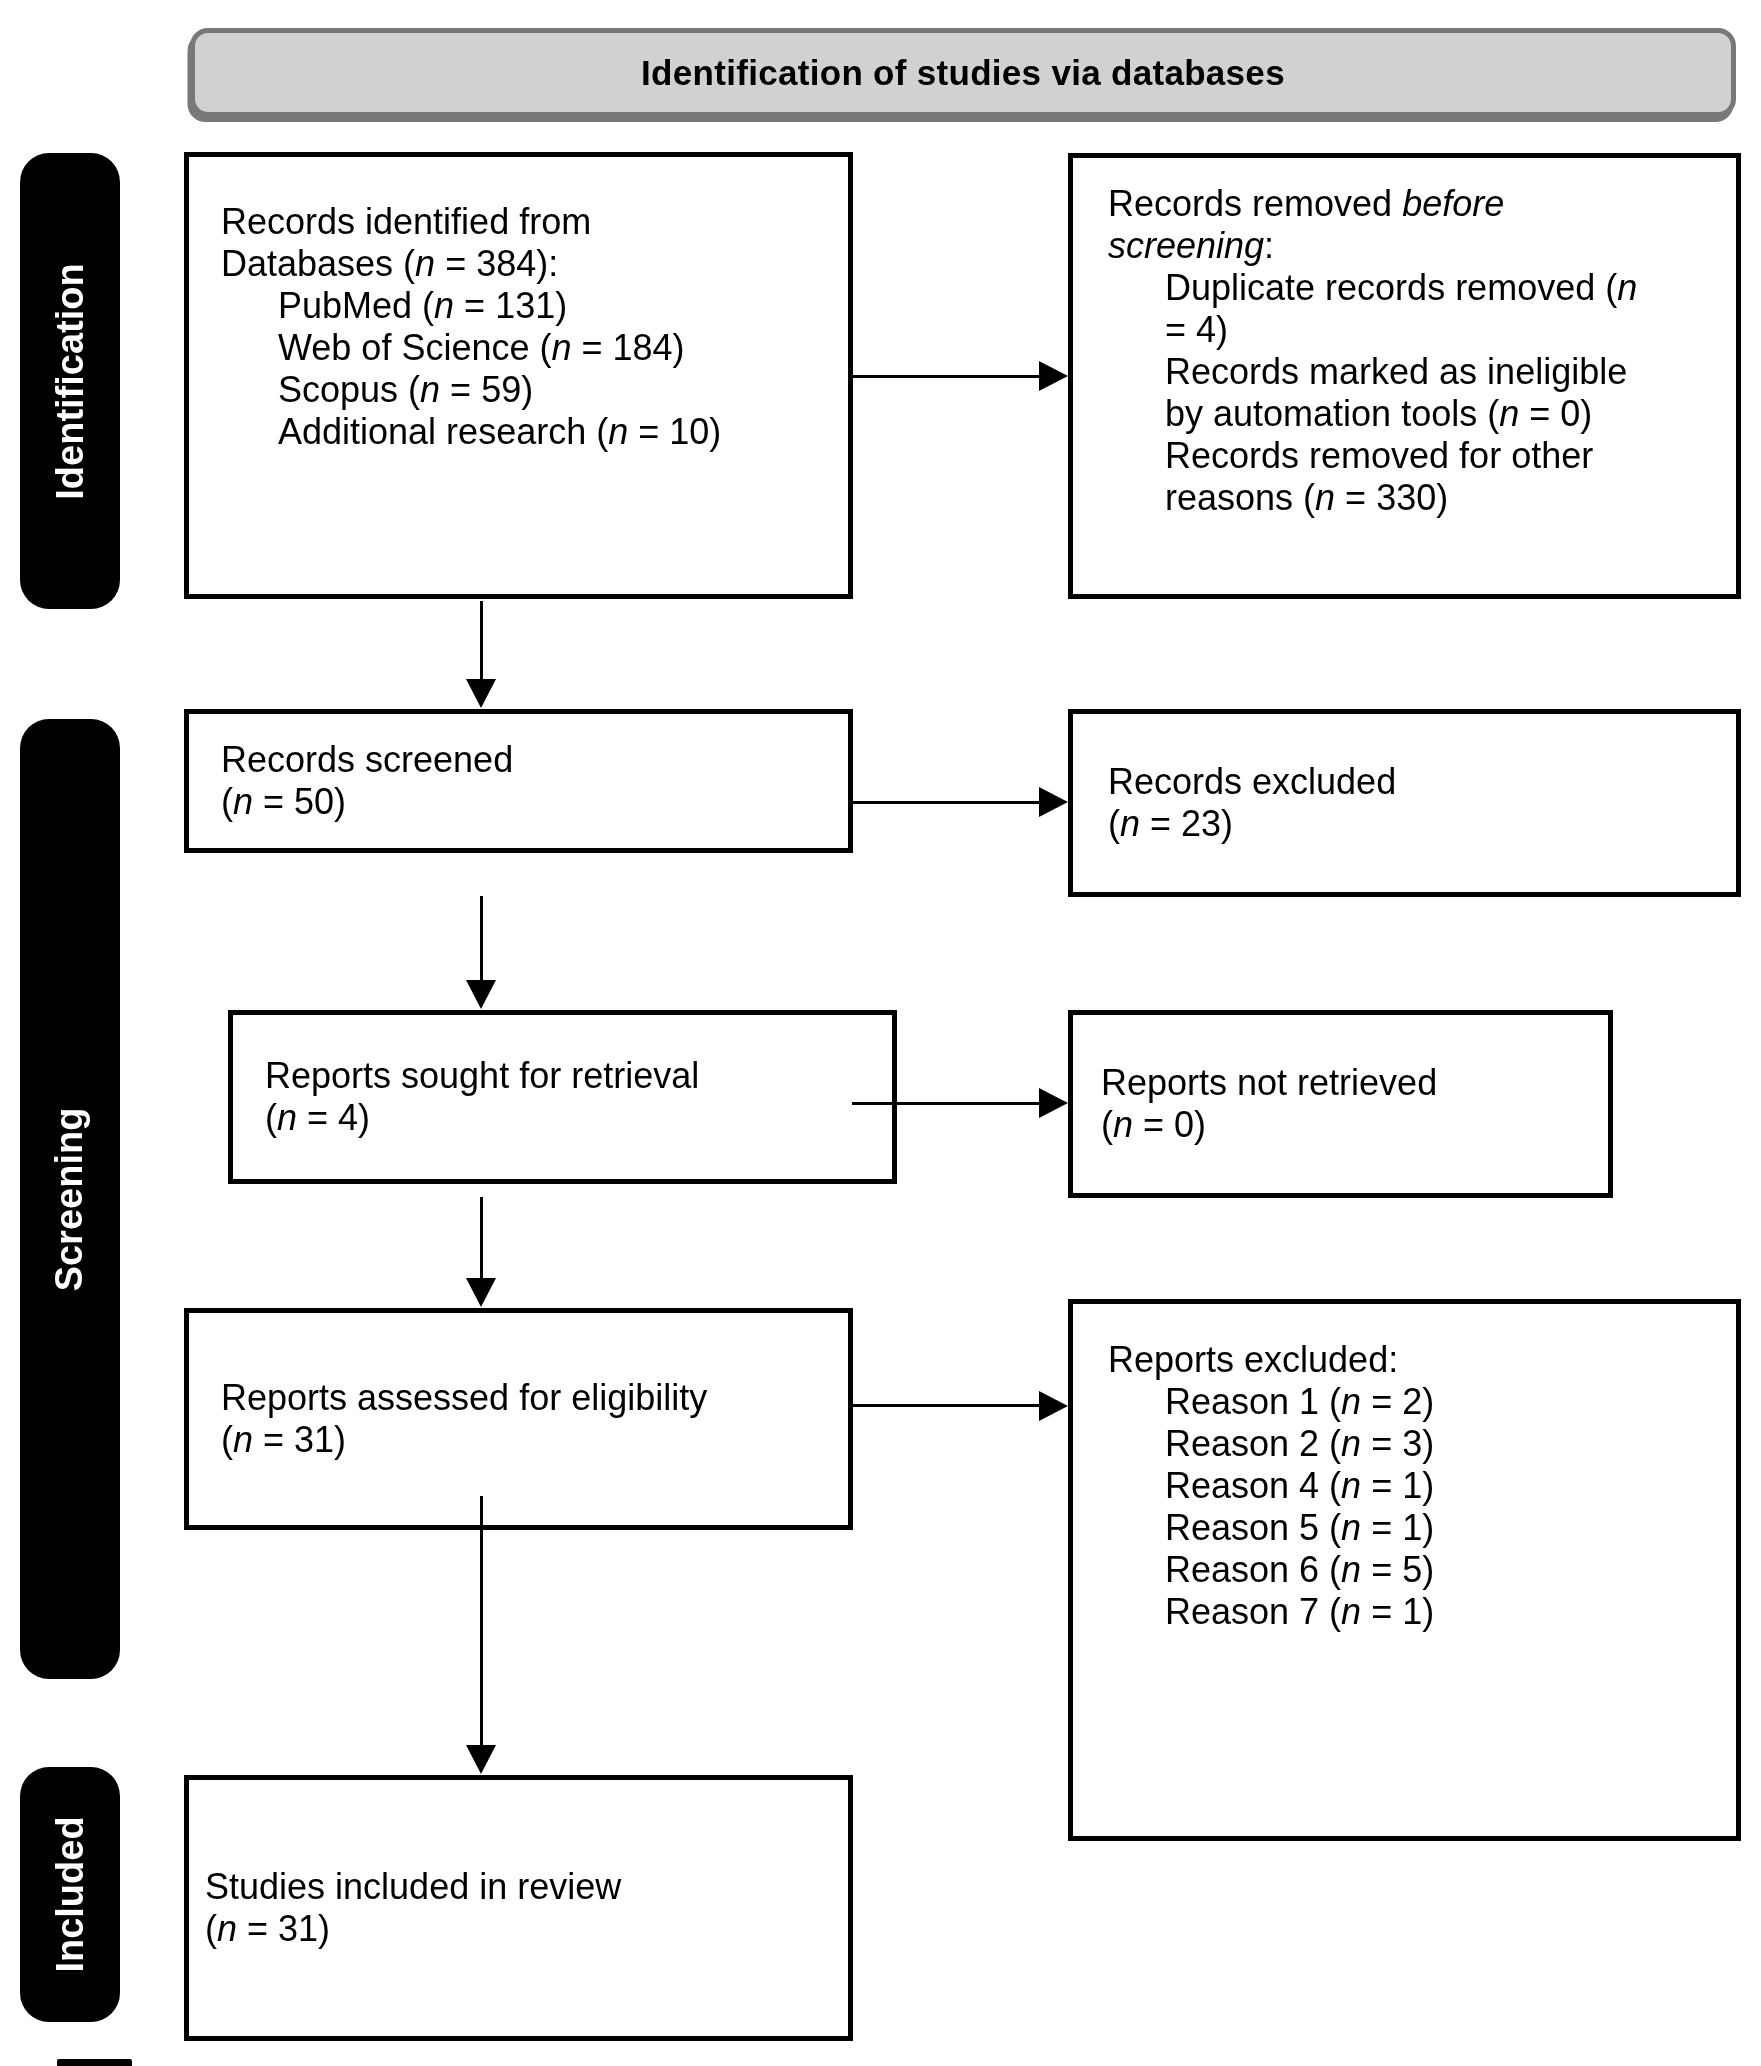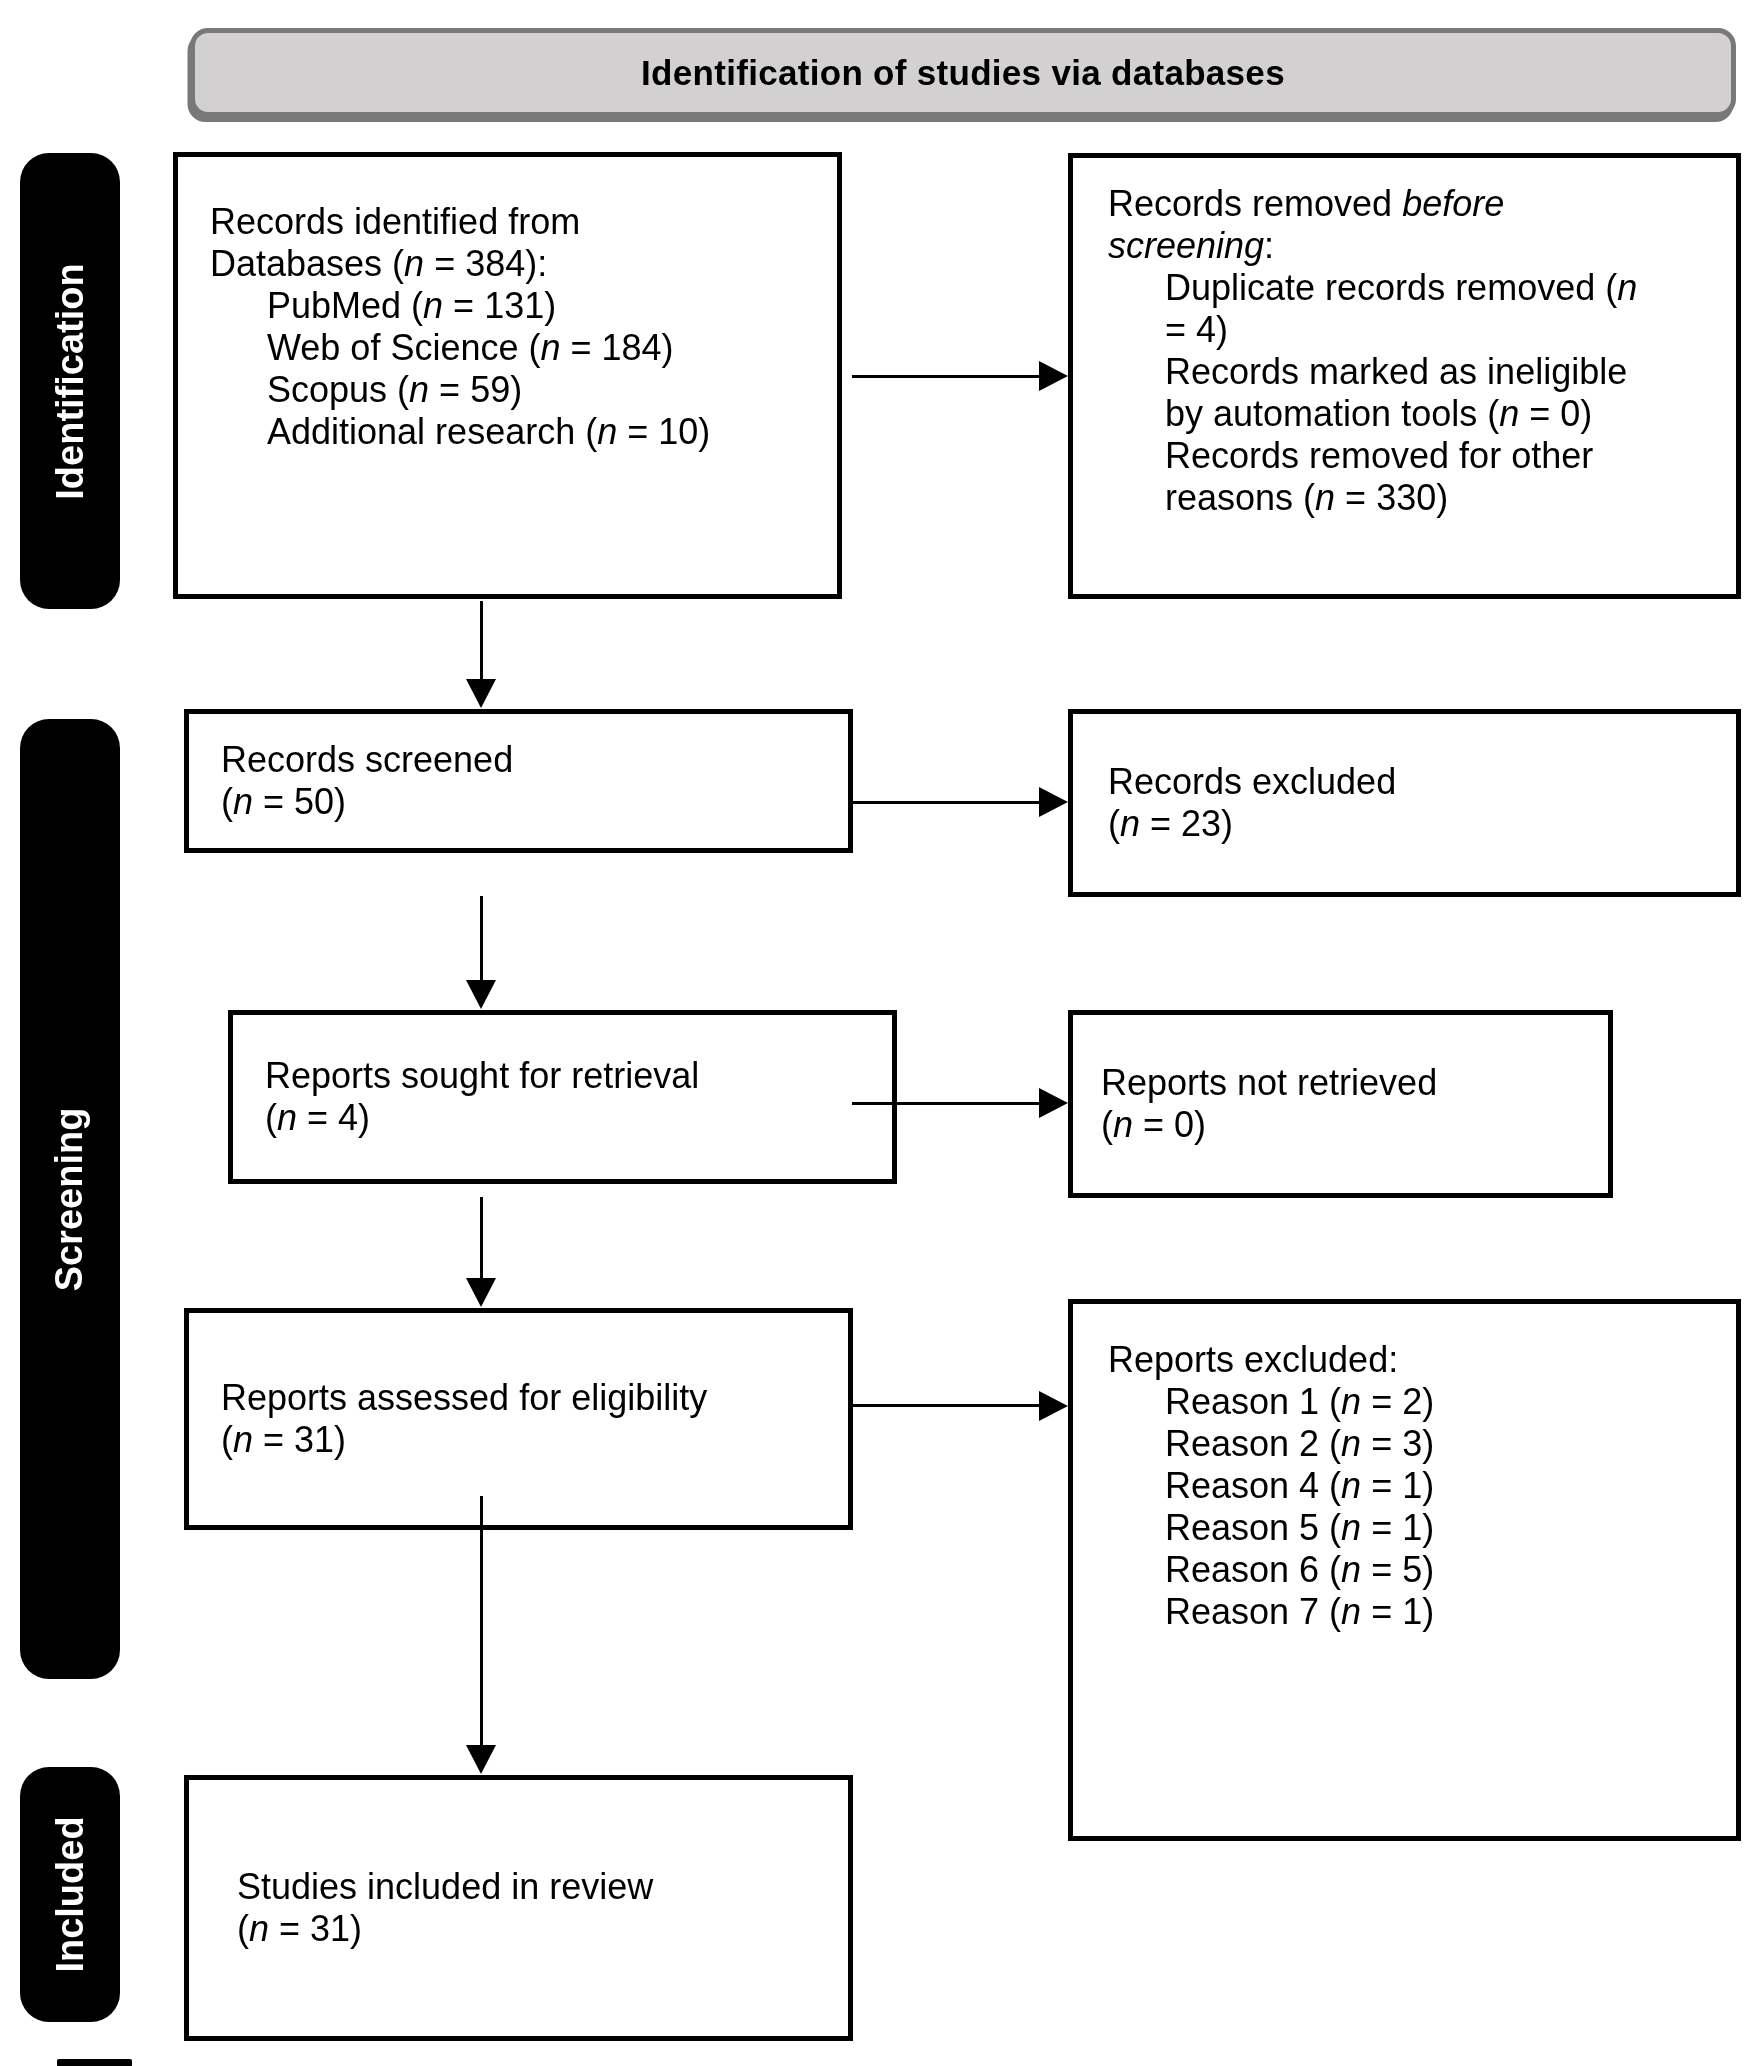--- a/index.html
+++ b/index.html
@@ -44,29 +44,29 @@
   .box{
     position:absolute;
     background:#fff;
     border:5px solid var(--box-border,#000000);
     box-sizing:border-box;
     font-size:36px;line-height:42px;
   }
   .vcenter{display:flex;flex-direction:column;justify-content:center;}
   .line{white-space:nowrap;}
   .ind{margin-left:57px;}
-  #b1{left:173px;top:152px;width:669px;height:447px;padding:44px 19px 0 32px;}
+  #b1{left:184px;top:152px;width:669px;height:447px;padding:44px 19px 0 32px;}
   #r1{left:1068px;top:153px;width:673px;height:446px;padding:25px 16px 16px 35px;}
   #b2{left:184px;top:709px;width:669px;height:144px;padding-left:32px;}
   #r2{left:1068px;top:709px;width:673px;height:188px;padding-left:35px;}
   #b3{left:184px;top:1010px;width:669px;height:174px;padding-left:32px;margin-left:44px;}
   #r3{left:1068px;top:1010px;width:545px;height:188px;padding-left:28px;}
   #b4{left:184px;top:1308px;width:669px;height:222px;padding-left:32px;}
   #r4{left:1068px;top:1299px;width:673px;height:542px;padding:35px 16px 0 35px;}
-  #b5{left:184px;top:1775px;width:669px;height:266px;padding-left:48px;}
+  #b5{left:184px;top:1775px;width:669px;height:266px;padding-left:16px;}
   
   .hline{position:absolute;height:3.2px;background:var(--arrow,#000);}
   .vline{position:absolute;width:3.2px;background:var(--arrow,#000);}
   .tri-right{position:absolute;width:0;height:0;
     border-left:29px solid var(--arrow,#000);
     border-top:15px solid transparent;border-bottom:15px solid transparent;}
   .tri-down{position:absolute;width:0;height:0;
     border-top:29px solid var(--arrow,#000);
     border-left:15px solid transparent;border-right:15px solid transparent;}
 </style>

